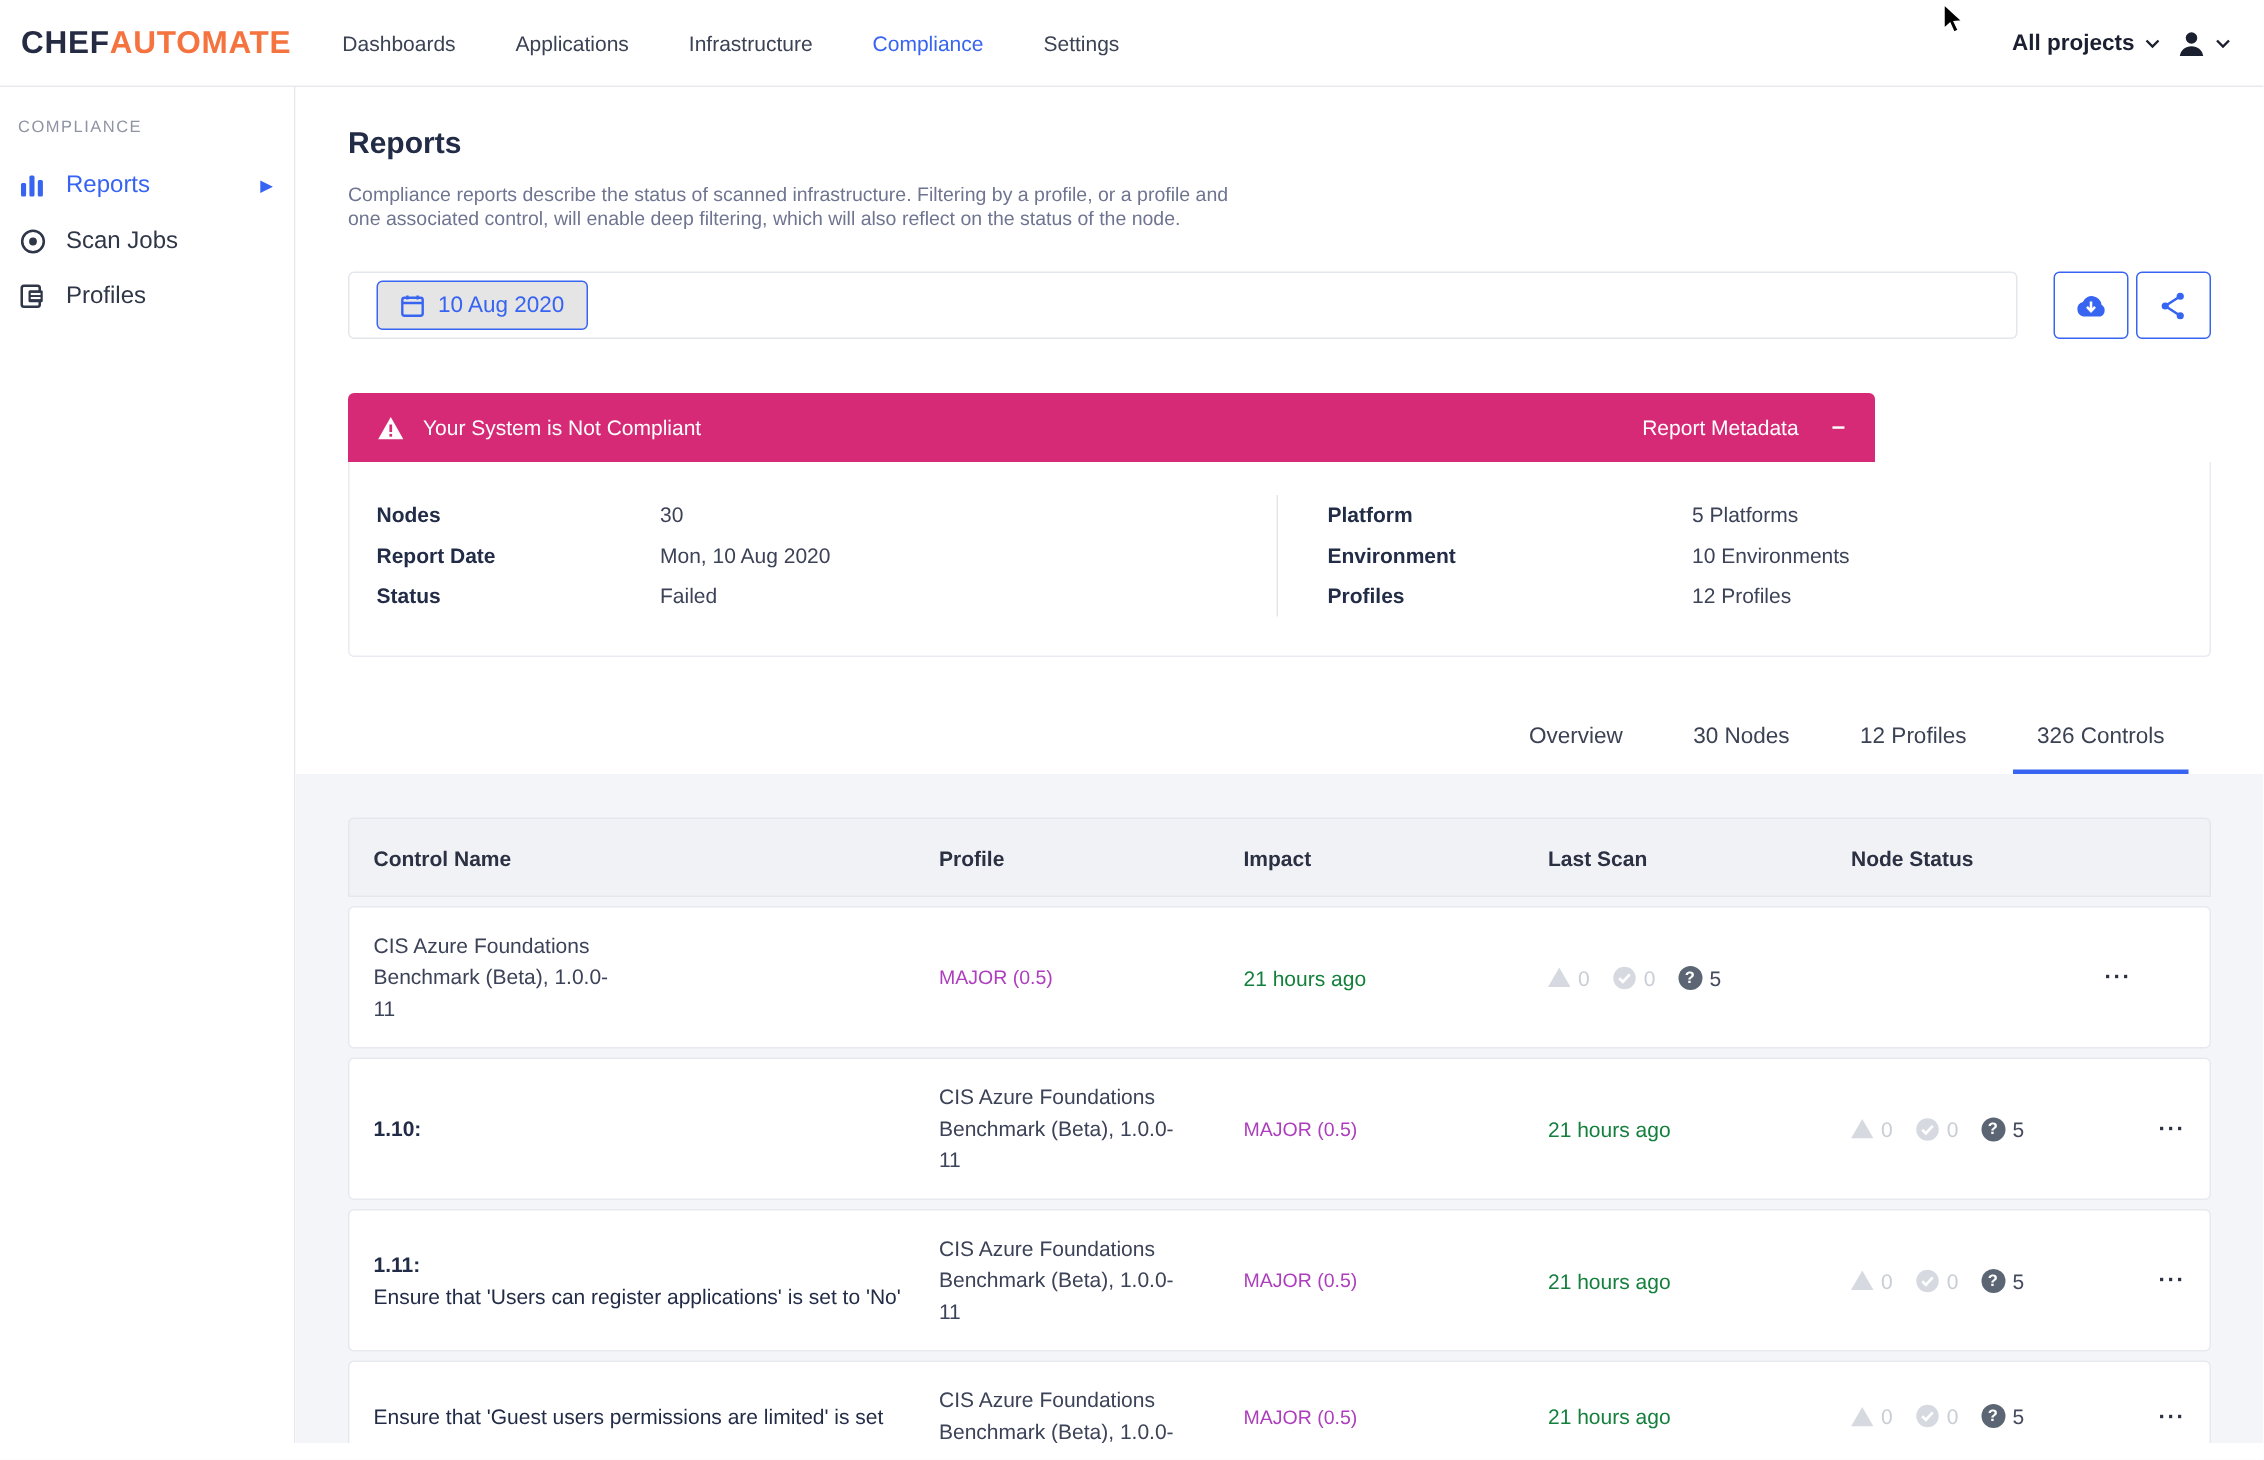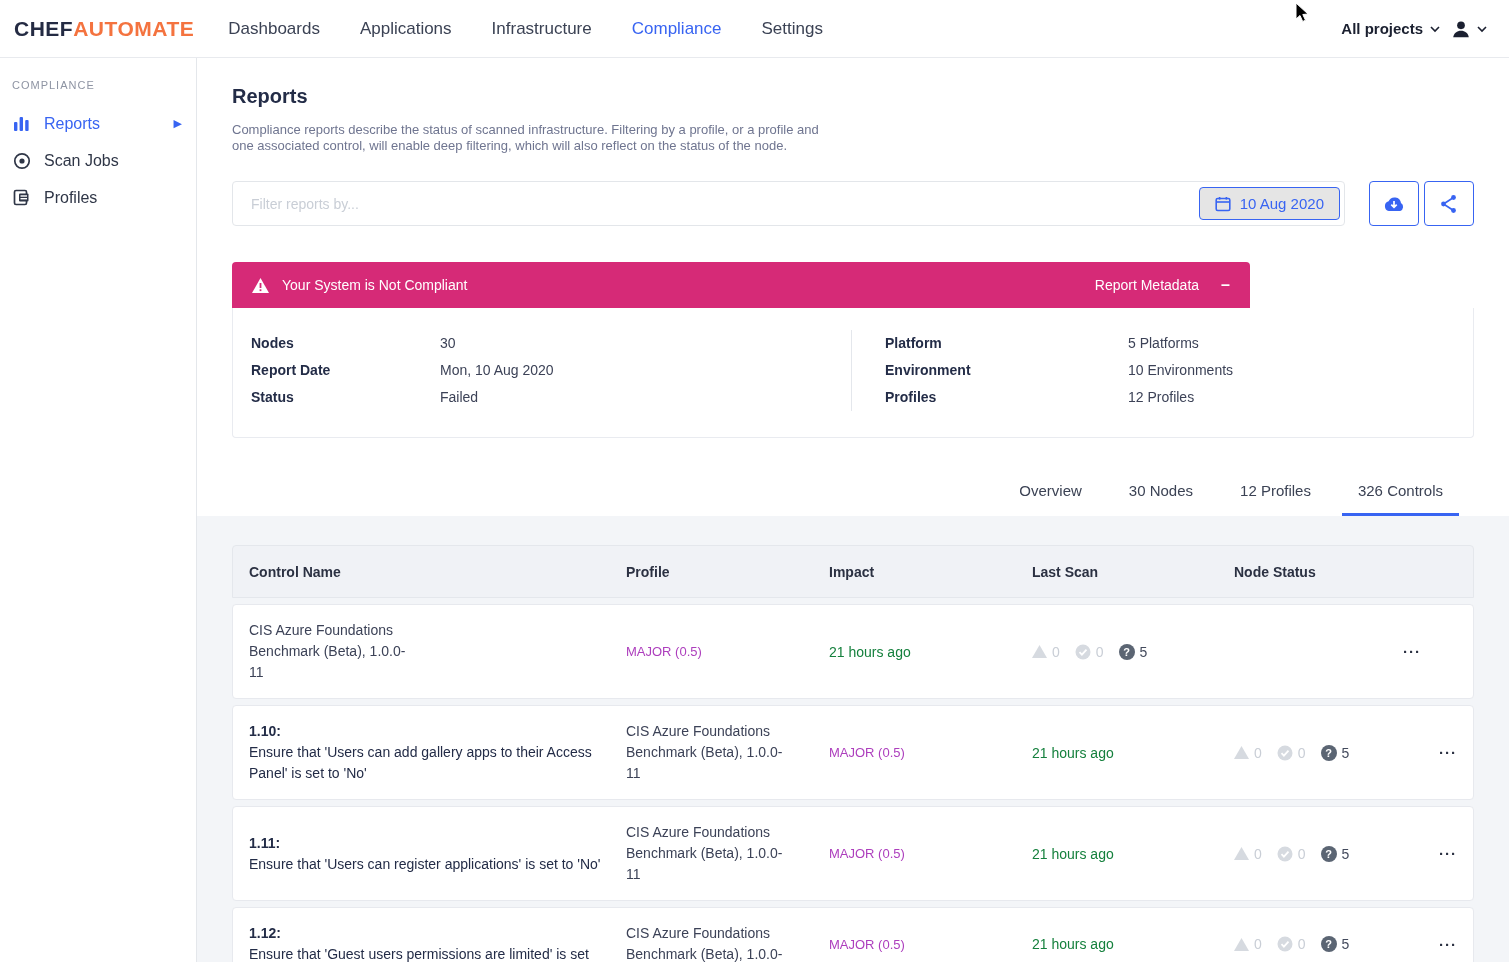--- a/index.html
+++ b/index.html
@@ -6,21 +6,21 @@
   html,body { width:1509px; height:973px; overflow:hidden;
     font-family:"Liberation Sans", sans-serif; background:#fff; color:#2b3142; }
 
   
   .navbar { position:relative; height:58px; background:#fff;
     border-bottom:1px solid #e8eaee; display:flex; align-items:center; }
   .brand { margin-left:14px; font-size:21px; font-weight:bold; letter-spacing:.5px; }
   .brand .chef { color:#242b43; }
   .brand .automate { color:#f4733f; font-weight:600; }
   .nav-links { display:flex; margin-left:34px; gap:40px; }
-  .nav-link { font-size:17px; color:#3b4254; cursor:pointer; }
+  .nav-link { font-size:14px; color:#3b4254; cursor:pointer; }
   .nav-link.active { color:#3864f2; }
   .nav-right { margin-left:auto; margin-right:22px; display:flex; align-items:center; gap:10px; }
   .projects { font-size:15px; font-weight:bold; color:#1b2030; display:flex; align-items:center; gap:7px; cursor:pointer; }
   .chev { width:10px; height:10px; }
   .user-menu { display:flex; align-items:center; gap:5px; cursor:pointer; }
 
   
   .shell { display:flex; height:904px; }
   .sidebar { width:197px; background:#fff; border-right:1px solid #e4e7eb; padding-top:21px; flex:none; }
   .side-section { font-size:11px; letter-spacing:1px; color:#8e94a3; margin:0 0 14px 12px; }
@@ -180,21 +180,20 @@
   <div class="main">
     <div class="content-pad">
       <div class="page-title">Reports</div>
       <div class="page-desc">
         <div>Compliance reports describe the status of scanned infrastructure. Filtering by a profile, or a profile and</div>
         <div>one associated control, will enable deep filtering, which will also reflect on the status of the node.</div>
       </div>
 
       <div class="filter-row">
         <div class="filter-box">
-          <input class="filter-input" type="text" placeholder="Filter reports by..." style="">
           <button class="date-btn">
             <svg width="16" height="16" viewBox="0 0 16 16">
               <rect x="1.2" y="2.5" width="13.6" height="12" rx="1.5" fill="none" stroke="#3864f2" stroke-width="1.6"></rect>
               <line x1="1.2" y1="6" x2="14.8" y2="6" stroke="#3864f2" stroke-width="1.6"></line>
               <line x1="4.6" y1="1" x2="4.6" y2="3.6" stroke="#3864f2" stroke-width="1.6"></line>
               <line x1="11.4" y1="1" x2="11.4" y2="3.6" stroke="#3864f2" stroke-width="1.6"></line>
             </svg>
             <span>10 Aug 2020</span>
           </button>
         </div>
@@ -301,21 +300,20 @@
                   <span class="q-circle">?</span>
                   <span class="st-dark">5</span>
                 </span>
               </div>
               <div class="c-menu">···</div>
             </div>
 
             <div class="t-row">
               <div class="c-name">
                 <div class="c-id">1.10:</div>
-                <div>Ensure that 'Users can add gallery apps to their Access Panel' is set to 'No'</div>
               </div>
               <div class="c-profile">CIS Azure Foundations Benchmark (Beta), 1.0.0-11</div>
               <div class="c-impact">MAJOR (0.5)</div>
               <div class="c-scan">21 hours ago</div>
               <div class="c-status">
                 <span class="st-group">
                   <svg width="15" height="13" viewBox="0 0 15 13">
                       <path d="M7.5 0L15 13H0z" fill="#d6dae0"></path>
                     </svg>
                   <span class="st-muted">0</span>
@@ -360,21 +358,20 @@
                 <span class="st-group">
                   <span class="q-circle">?</span>
                   <span class="st-dark">5</span>
                 </span>
               </div>
               <div class="c-menu">···</div>
             </div>
 
             <div class="t-row">
               <div class="c-name">
-                <div class="c-id">1.12:</div>
                 <div>Ensure that 'Guest users permissions are limited' is set</div>
               </div>
               <div class="c-profile">CIS Azure Foundations Benchmark (Beta), 1.0.0-</div>
               <div class="c-impact">MAJOR (0.5)</div>
               <div class="c-scan">21 hours ago</div>
               <div class="c-status">
                 <span class="st-group">
                   <svg width="15" height="13" viewBox="0 0 15 13">
                       <path d="M7.5 0L15 13H0z" fill="#d6dae0"></path>
                     </svg>

